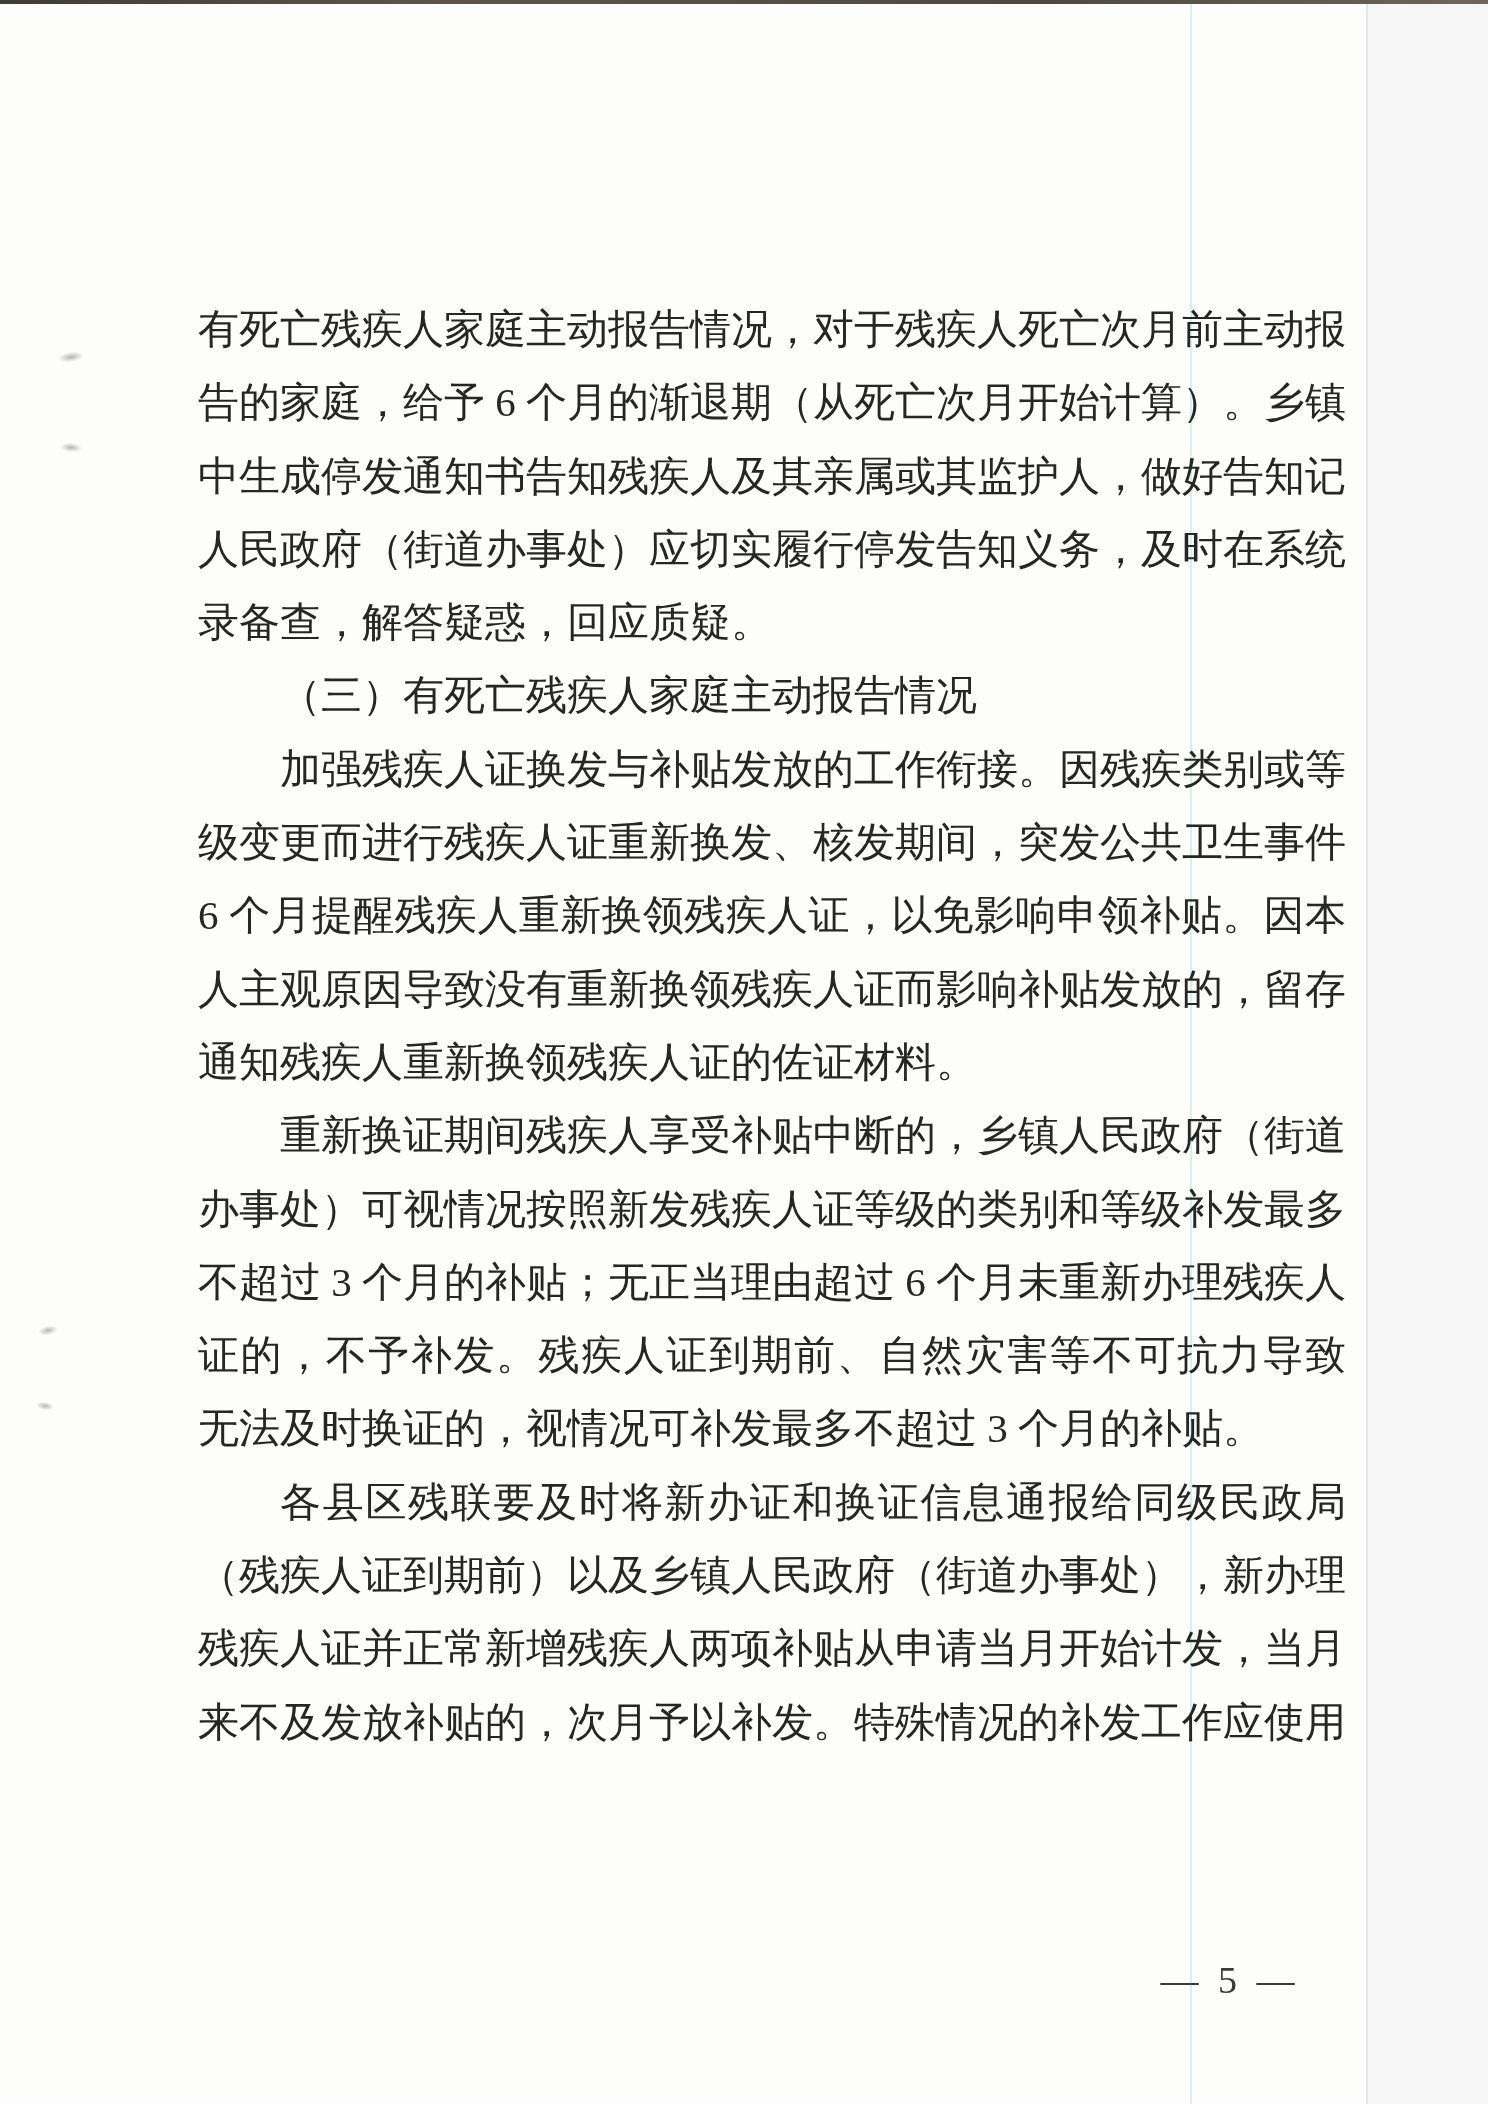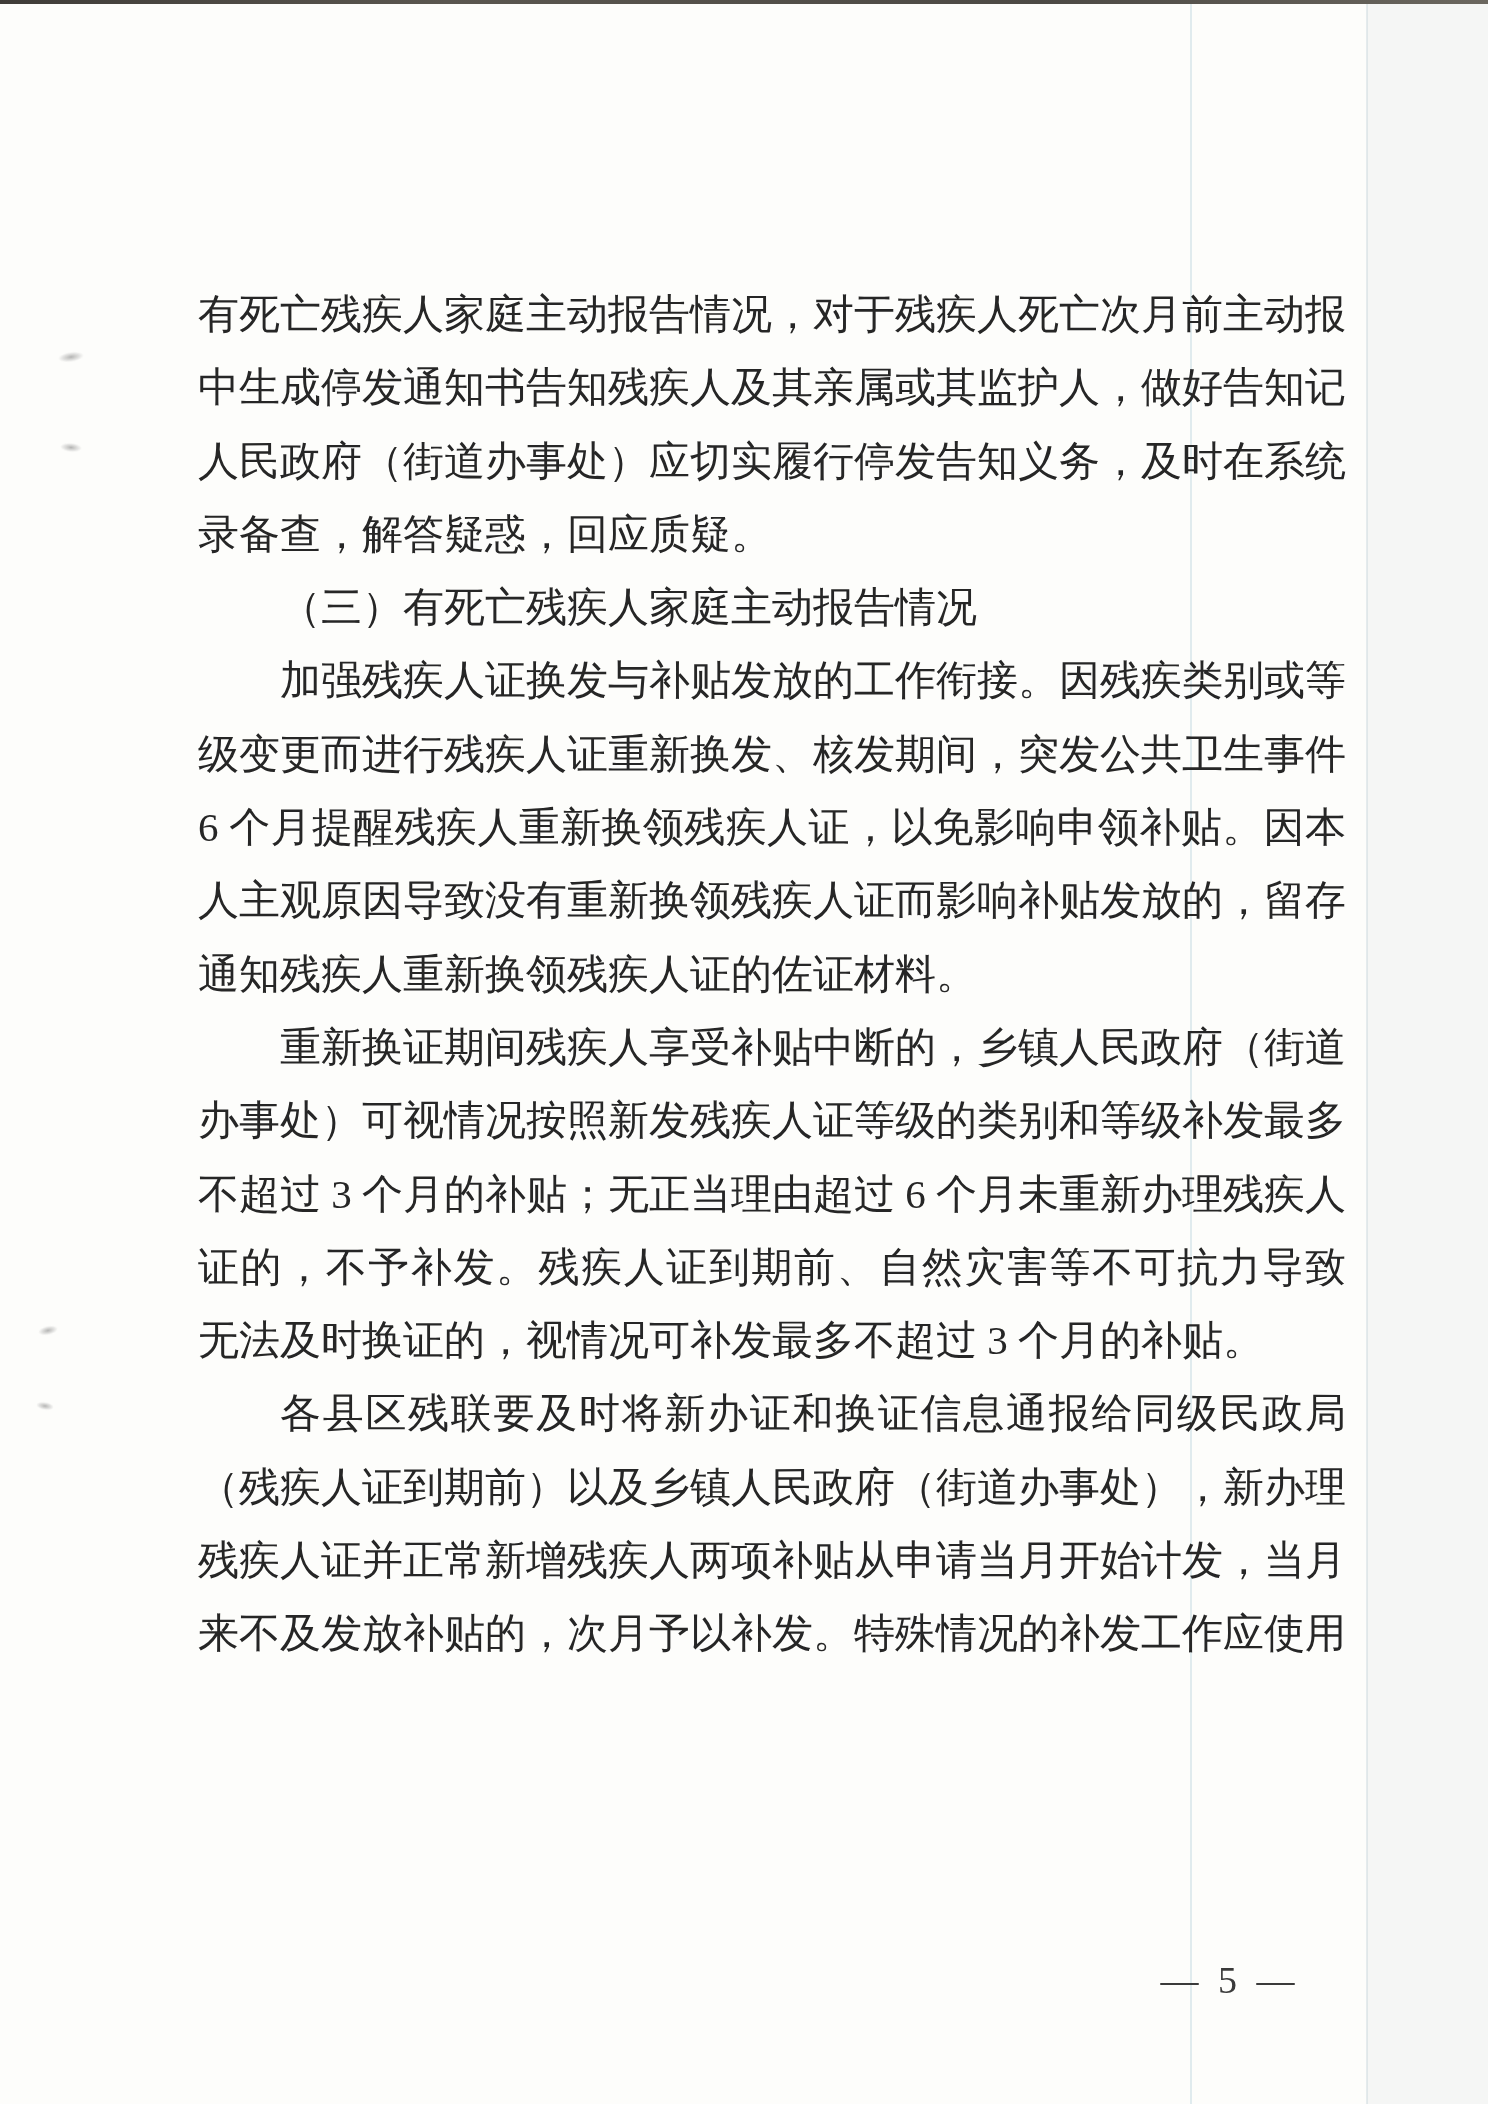--- a/index.html
+++ b/index.html
@@ -24,21 +24,21 @@
   }
   .vline-b{
     position:absolute;top:4px;bottom:0;left:1366px;width:2px;
     background:rgba(175,195,206,0.30);
   }
   .right-band{
     position:absolute;top:4px;bottom:0;left:1367px;right:0;
     background:rgba(210,216,219,0.18);
   }
   .text-block{
-    position:absolute;left:198px;top:278px;width:1148px;
+    position:absolute;left:198px;top:293px;width:1148px;
     font-size:41px;line-height:73.3px;color:#262626;
     letter-spacing:0;
   }
   .ln{
     text-align:justify;
     white-space:normal;
   }
   .jst{ text-align-last:justify; }
   .ind{ text-indent:82px; }
   .page-num{
@@ -65,20 +65,21 @@
   <div class="vline-a"></div>
   <div class="vline-b"></div>
 
   <div class="smudge s1"></div>
   <div class="smudge s2"></div>
   <div class="smudge s3"></div>
   <div class="smudge s4"></div>
 
   <div class="text-block">
     <div class="ln jst">有死亡残疾人家庭主动报告情况，对于残疾人死亡次月前主动报</div>
+    <div class="ln jst">告的家庭，给予 6 个月的渐退期（从死亡次月开始计算）。乡镇</div>
     <div class="ln jst">中生成停发通知书告知残疾人及其亲属或其监护人，做好告知记</div>
     <div class="ln jst">人民政府（街道办事处）应切实履行停发告知义务，及时在系统</div>
     <div class="ln">录备查，解答疑惑，回应质疑。</div>
     <div class="ln ind">（三）有死亡残疾人家庭主动报告情况</div>
     <div class="ln ind jst">加强残疾人证换发与补贴发放的工作衔接。因残疾类别或等</div>
     <div class="ln jst">级变更而进行残疾人证重新换发、核发期间，突发公共卫生事件</div>
     <div class="ln jst">6 个月提醒残疾人重新换领残疾人证，以免影响申领补贴。因本</div>
     <div class="ln jst">人主观原因导致没有重新换领残疾人证而影响补贴发放的，留存</div>
     <div class="ln">通知残疾人重新换领残疾人证的佐证材料。</div>
     <div class="ln ind jst">重新换证期间残疾人享受补贴中断的，乡镇人民政府（街道</div>

